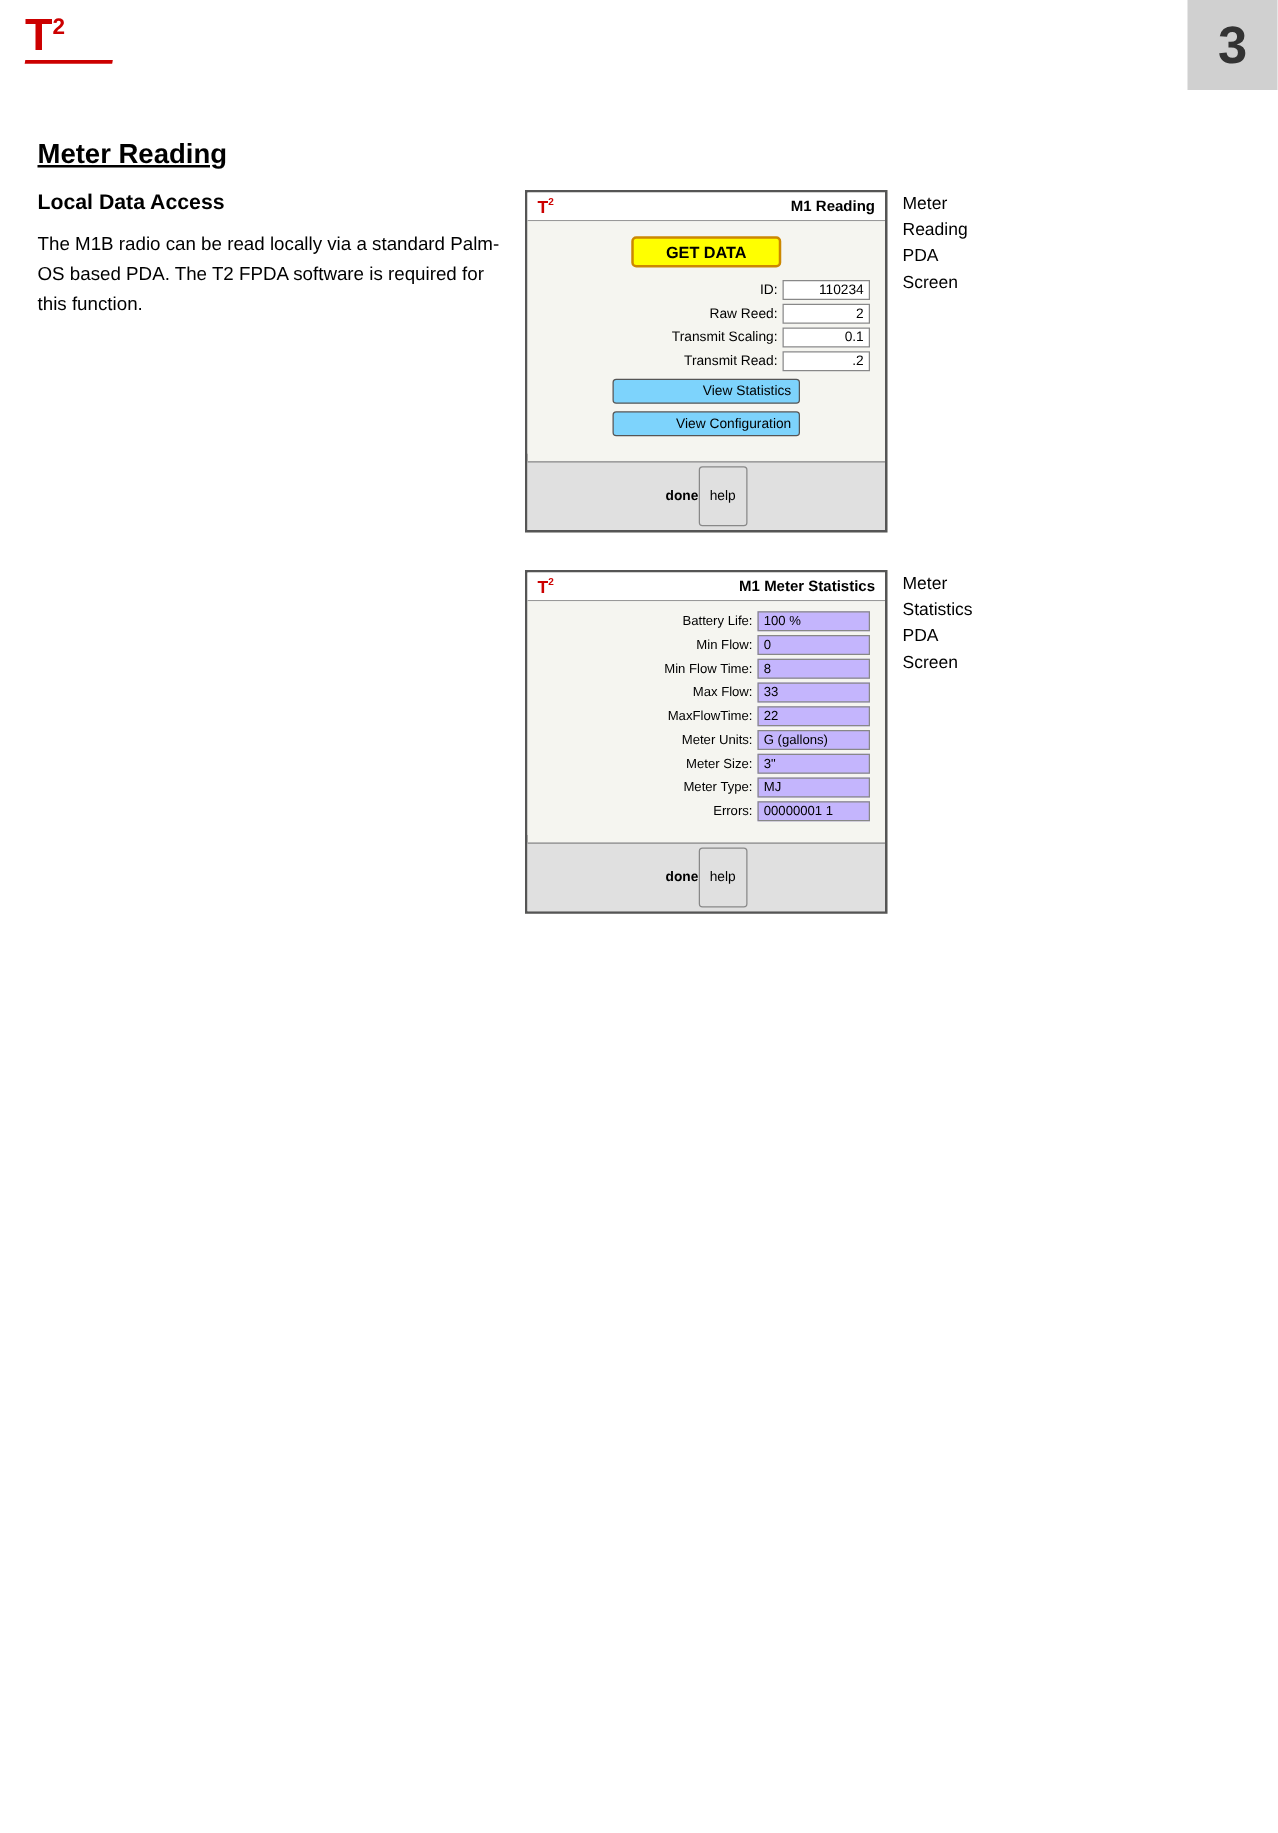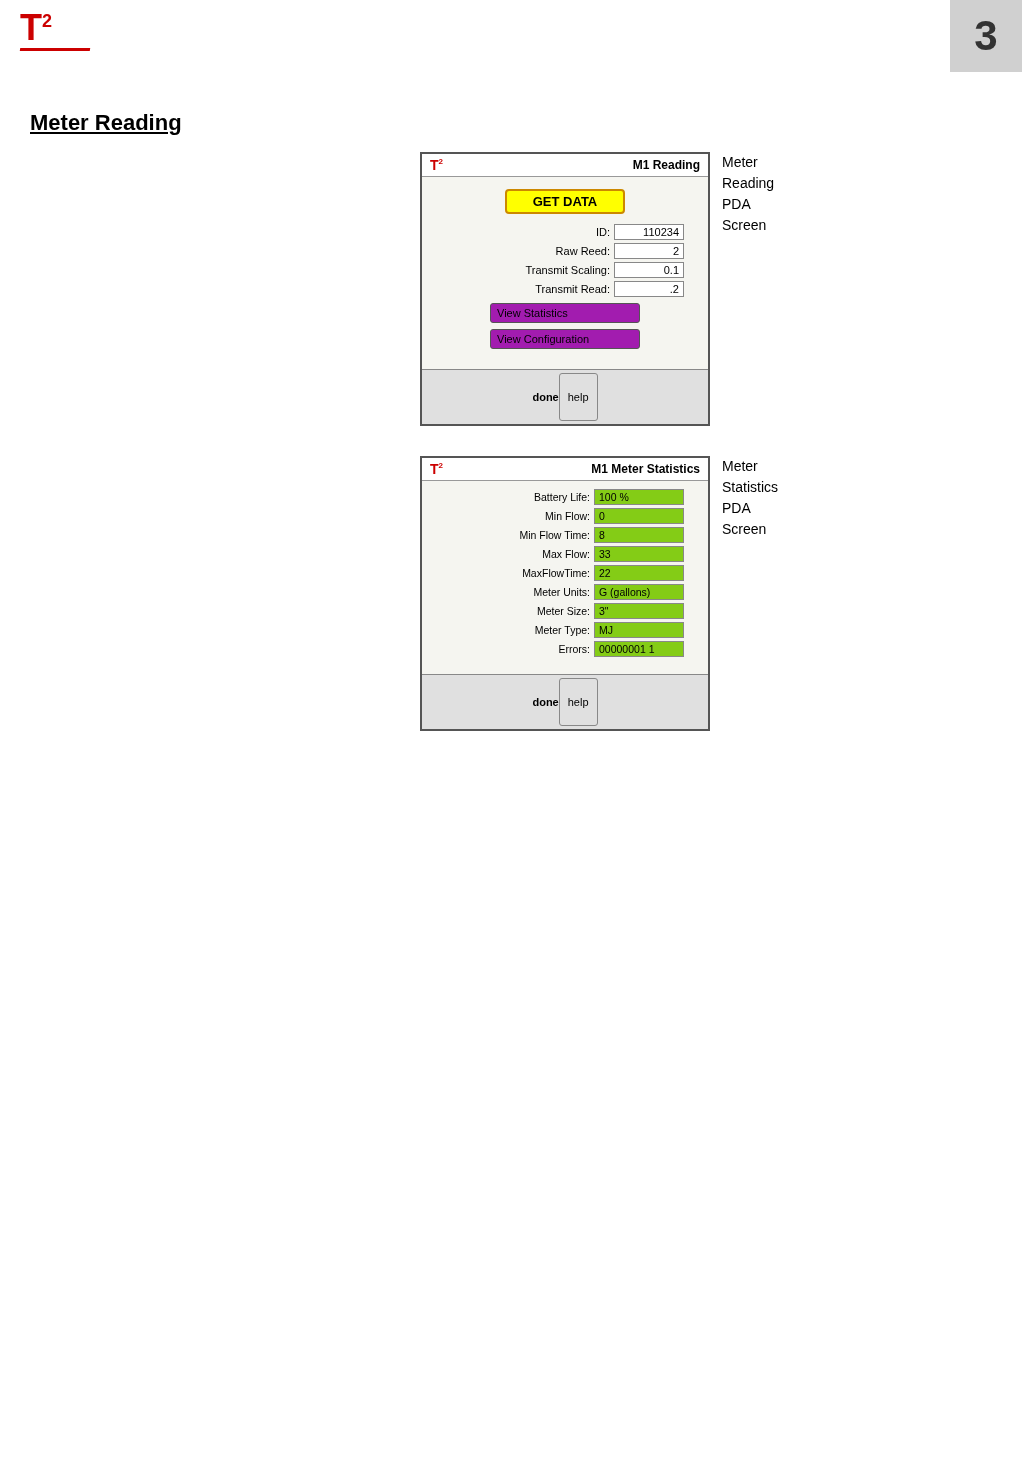--- a/index.html
+++ b/index.html
@@ -140,21 +140,21 @@
       font-size: 8px;
     }
 
     .pda-title {
       font-size: 12px;
       font-weight: bold;
       color: #000;
     }
 
     .pda-body {
-      padding: 8px 24px;
+      padding: 8px 12px;
       background: #f5f5f0;
     }
 
     .pda-get-data-btn {
       display: block;
       width: 120px;
       margin: 4px auto 10px auto;
       background: #ffff00;
       border: 2px solid #cc8800;
       border-radius: 4px;
@@ -188,22 +188,22 @@
       min-width: 70px;
       text-align: right;
     }
 
     .pda-btn {
       display: block;
       width: 150px;
       margin: 6px auto;
       border: 1px solid #555;
       border-radius: 3px;
-      background: #a21caf;
-      text-align: left;
+      background: #7dd3fc;
+      text-align: right;
       font-size: 11px;
       padding: 3px 6px;
       color: #000;
     }
 
     .pda-footer {
       display: flex;
       justify-content: center;
       align-items: center;
       padding: 3px 8px;
@@ -245,21 +245,21 @@
     .pda-stats-label {
       font-size: 10.5px;
       color: #000;
       text-align: right;
       margin-right: 4px;
       white-space: nowrap;
     }
 
     .pda-stats-value {
       border: 1px solid #888;
-      background: #84cc16;
+      background: #c4b5fd;
       padding: 1px 4px;
       font-size: 10.5px;
       min-width: 90px;
       text-align: left;
     }
   </style>
 </head>
 <body>
 
 <div class="page-number-box">
@@ -272,20 +272,22 @@
   </div>
   <div class="logo-underline"></div>
 </div>
 
 <div class="main-content">
   <div class="section-title">Meter Reading</div>
 
   <div class="two-col">
 
     <div class="left-col">
+      <div class="subsection-title">Local Data Access</div>
+      <div class="body-text">The M1B radio can be read locally via a standard Palm-OS based PDA. The T2 FPDA software is required for this function.</div>
     </div>
 
     <div class="right-col">
 
       <div class="pda-screen-wrapper">
         <div class="pda-screen">
           <div class="pda-header">
             <div class="pda-logo">
               <span>T</span><sup>2</sup>
             </div>

